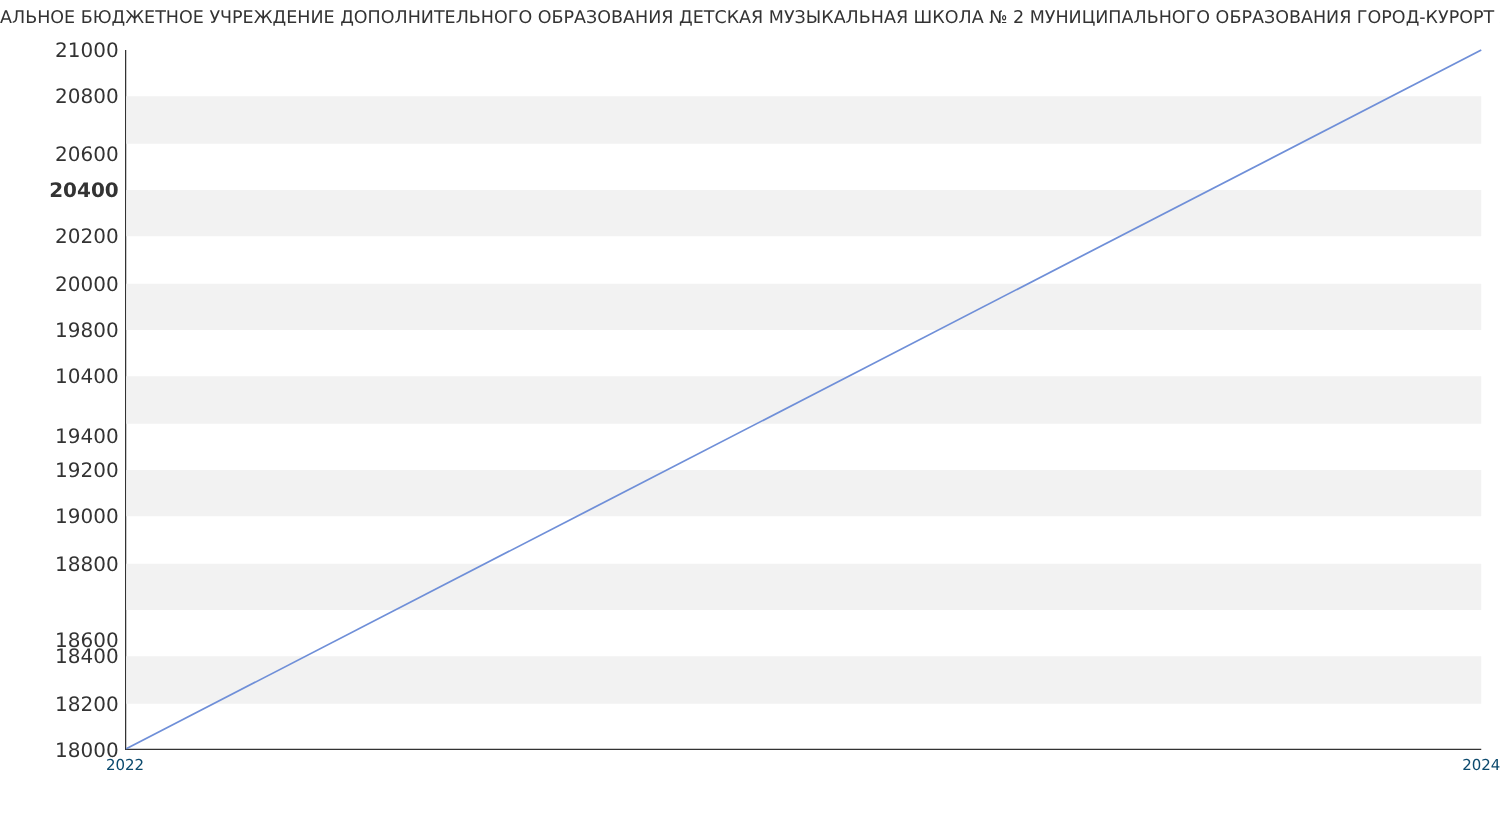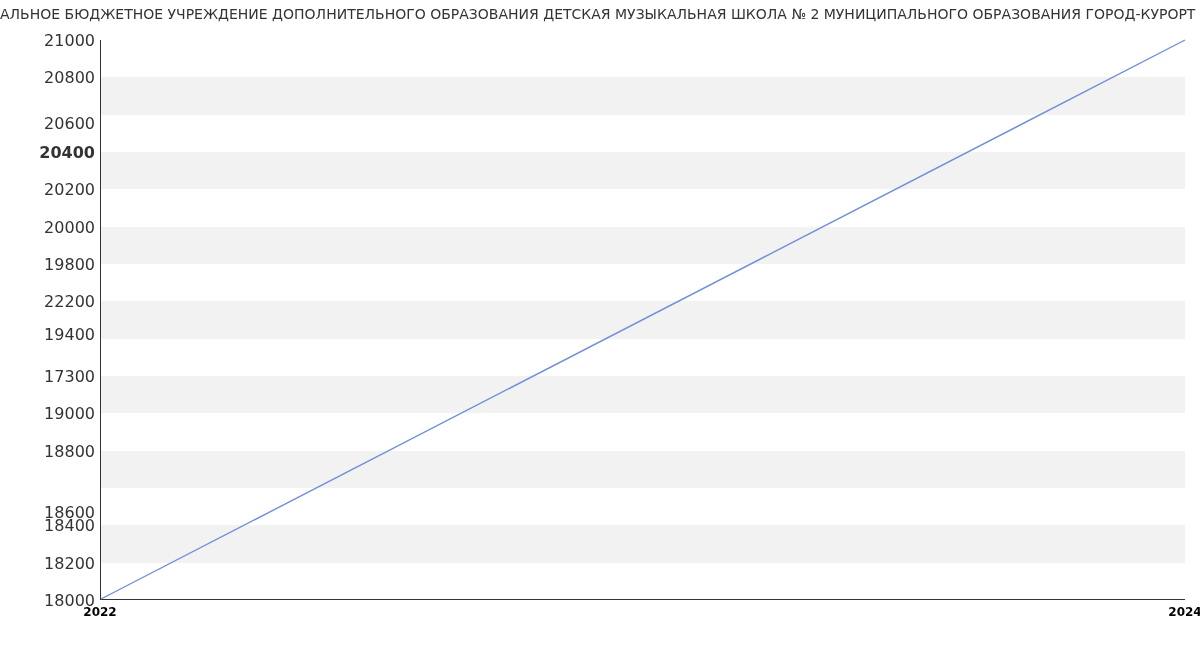--- a/index.html
+++ b/index.html
@@ -57,23 +57,22 @@
     width: 90px;
     text-align: right;
     font-size: 16px;
     color: #333;
     transform: translateY(-50%);
   }
   .x-tick {
     position: absolute;
     top: 605px;
     font-size: 12px;
-    color: #000000;
+    color: #0c4a6e;
     transform: translateX(-50%);
-    font-weight: bold;
   }
 </style>
 </head>
 <body>
 
 <div class="chart-wrap">
   <div class="title">АЛЬНОЕ БЮДЖЕТНОЕ УЧРЕЖДЕНИЕ ДОПОЛНИТЕЛЬНОГО ОБРАЗОВАНИЯ ДЕТСКАЯ МУЗЫКАЛЬНАЯ ШКОЛА № 2 МУНИЦИПАЛЬНОГО ОБРАЗОВАНИЯ ГОРОД-КУРОРТ АНАПА</div>
 
   <div class="plot-area">
     <div class="gridband" style="top: 485.333px; height: 37.3333px;"></div>
@@ -86,23 +85,23 @@
       <svg class="line-series" preserveAspectRatio="none" viewBox="0 0 1085 560" width="1085" height="560">
         <path d="M0 560 L1085 0" fill="none" stroke="#6f8fd8" stroke-width="1.4"></path>
       </svg>
   </div>
 <div class="y-tick" style="top: 600px;">18000</div>
     <div class="y-tick" style="top: 562.667px;">18200</div>
     <div class="y-tick" style="top: 525.333px;">18400</div>
     <div class="y-tick" style="top: 512px;">18600</div>
     <div class="y-tick" style="top: 450.667px;">18800</div>
     <div class="y-tick" style="top: 413.333px;">19000</div>
-    <div class="y-tick" style="top: 376px;">17300</div>
-    <div class="y-tick" style="top: 334px;">19400</div>
-    <div class="y-tick" style="top: 301.333px;">22200</div>
+    <div class="y-tick" style="top: 376px;">19200</div>
+    <div class="y-tick" style="top: 349px;">19400</div>
+    <div class="y-tick" style="top: 301.333px;">10400</div>
     <div class="y-tick" style="top: 264px;">19800</div>
     <div class="y-tick" style="top: 226.667px;">20000</div>
     <div class="y-tick" style="top: 189.333px;">20200</div>
     <div class="y-tick" style="top: 152px; font-weight: bold;">20400</div>
     <div class="y-tick" style="top: 123px;">20600</div>
     <div class="y-tick" style="top: 77.3333px;">20800</div>
     <div class="y-tick" style="top: 40px;">21000</div>
     <div class="x-tick" style="left: 100px;">2022</div>
     <div class="x-tick" style="left: 1185px;">2024</div>
   </div>

